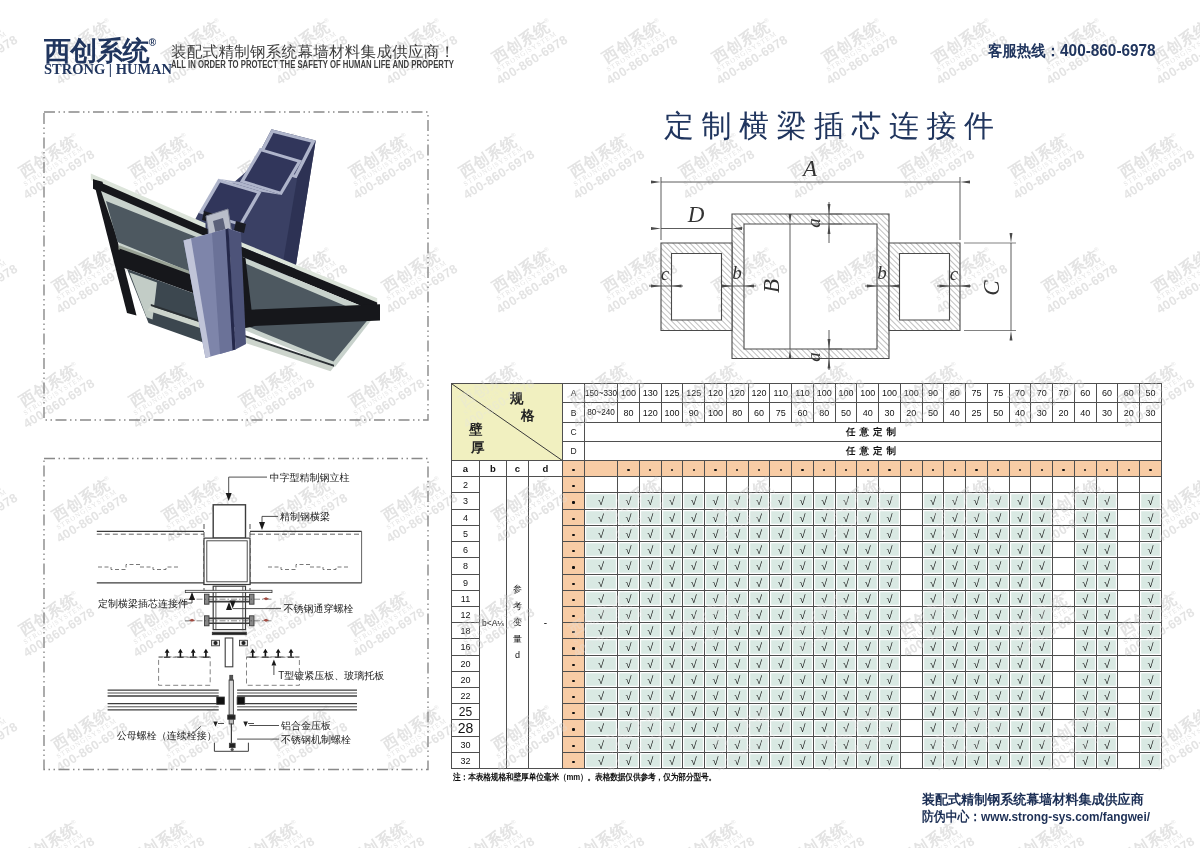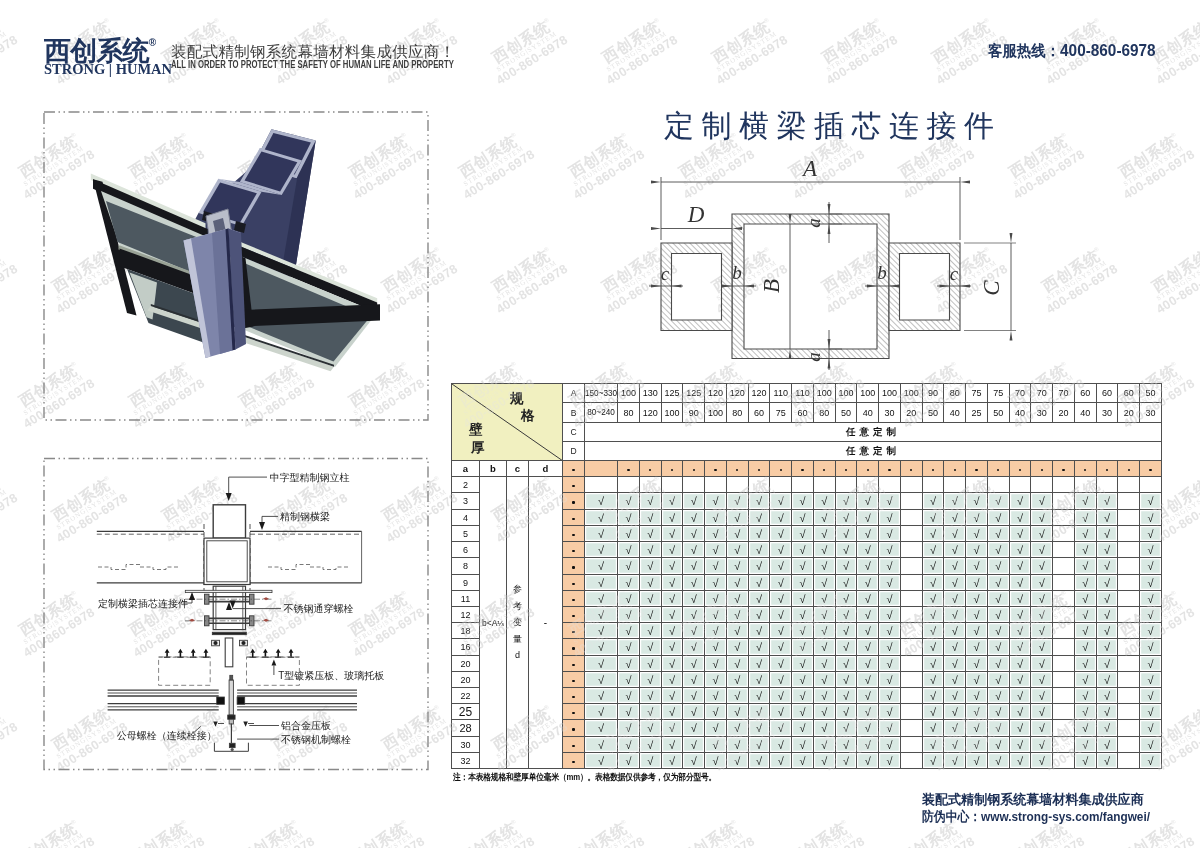--- a/index.html
+++ b/index.html
@@ -888,21 +888,21 @@
         <td class="gr">√</td>
         <td class="gr">√</td>
         <td class="gr">√</td>
         <td></td>
         <td class="gr">√</td>
         <td class="gr">√</td>
         <td></td>
         <td class="gr">√</td>
       </tr>
       <tr style="height:17px">
-        <td style="font-size:11px">28</td>
+        <td style="font-size:14px">28</td>
         <td class="or"><span style="display:inline-block;width:2.2px;height:2.2px;background:#111;vertical-align:1px;border-radius:50%"></span></td>
         <td class="gr">√</td>
         <td class="gr">√</td>
         <td class="gr">√</td>
         <td class="gr">√</td>
         <td class="gr">√</td>
         <td class="gr">√</td>
         <td class="gr">√</td>
         <td class="gr">√</td>
         <td class="gr">√</td>

